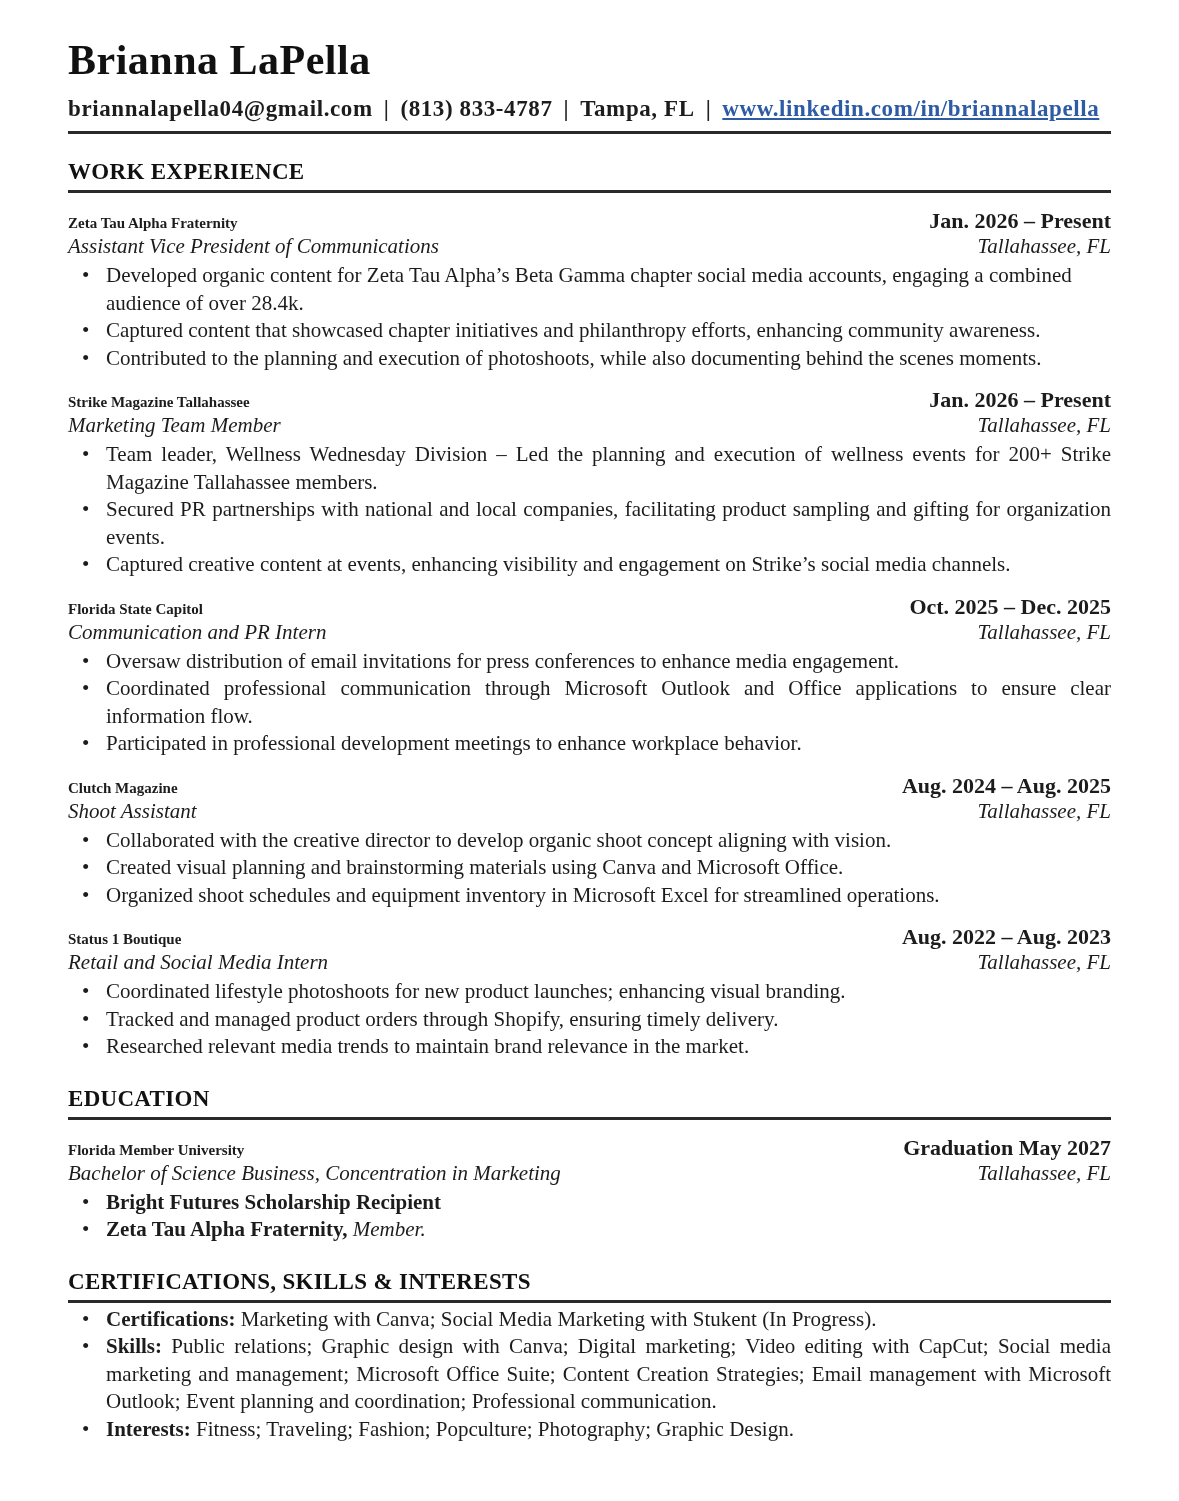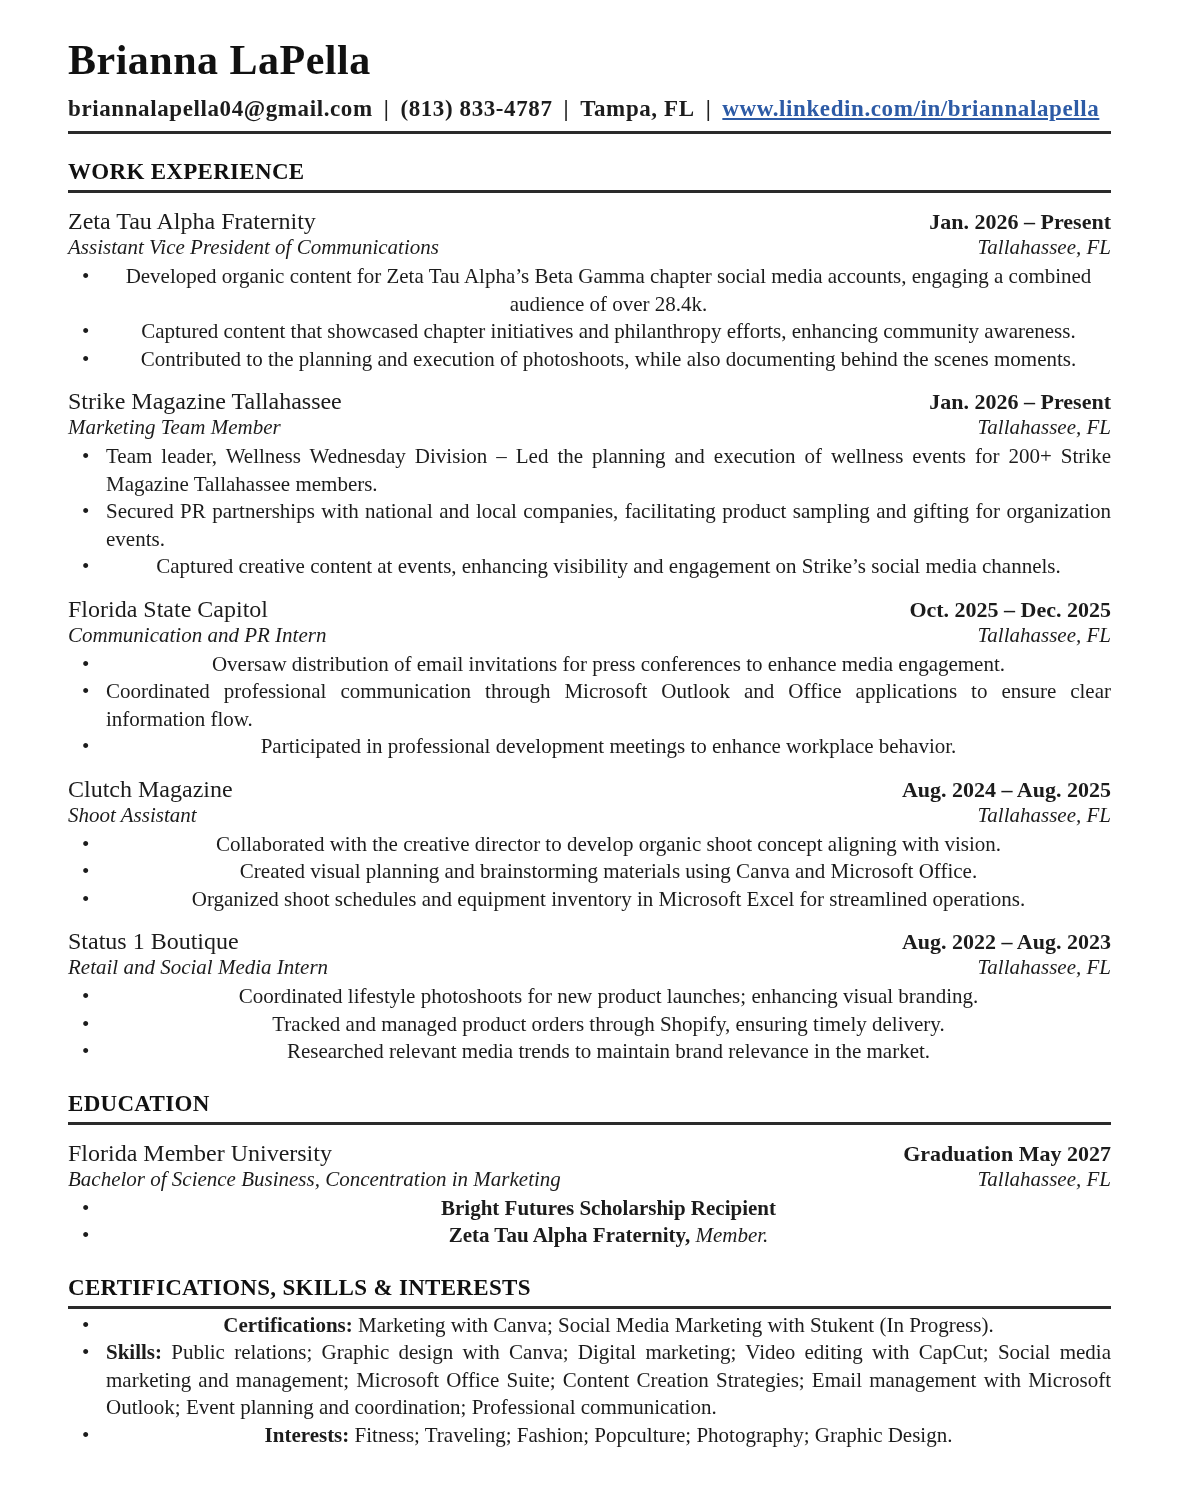--- a/index.html
+++ b/index.html
@@ -13,28 +13,28 @@
     margin:0; font-size:42px; font-weight:700; letter-spacing:0.5px; color:#111;
   }
   .contact { margin:12px 0 0 0; font-size:23px; letter-spacing:0.6px;font-weight:bold; }
   .sep { margin:0 11px; color:#222; }
   .link { color:#2d5ba6; text-decoration:underline; cursor:pointer; }
   .rule { height:0; border-top:3px solid #2a2a2a; margin-top:9px; }
   h2.sec { margin:25px 0 0 0; font-size:23px; font-weight:700; letter-spacing:0.3px; color:#111; }
   .sec-rule { margin-top:5px; margin-bottom:0; }
   .job { margin-top:15px; }
   .row { display:flex; justify-content:space-between; align-items:baseline; }
-  .company { font-weight:400; font-size:24px; }
+  .company { font-weight:700; font-size:15px; }
   .dates { font-weight:700; font-size:22px; text-align:right; white-space:nowrap; }
   .role { font-style:italic; font-size:21px; }
   .loc { font-style:italic; font-size:21px; text-align:right; white-space:nowrap; }
   ul.bullets { list-style:none; margin:3px 0 0 0; padding:0; font-size:21px; line-height:27.5px; }
   ul.bullets li { display:flex; align-items:flex-start; margin:0; }
   .dot { flex:0 0 auto; width:24px; padding-left:14px; }
-  .li-text { flex:1 1 auto;text-align:center; }
+  .li-text { flex:1 1 auto; }
   li.justify .li-text { text-align:justify; }
   .b { font-weight:700; }
   .it { font-style:italic; }
 </style>
 </head>
 <body>
 
 <div class="page">
 
   <header>

